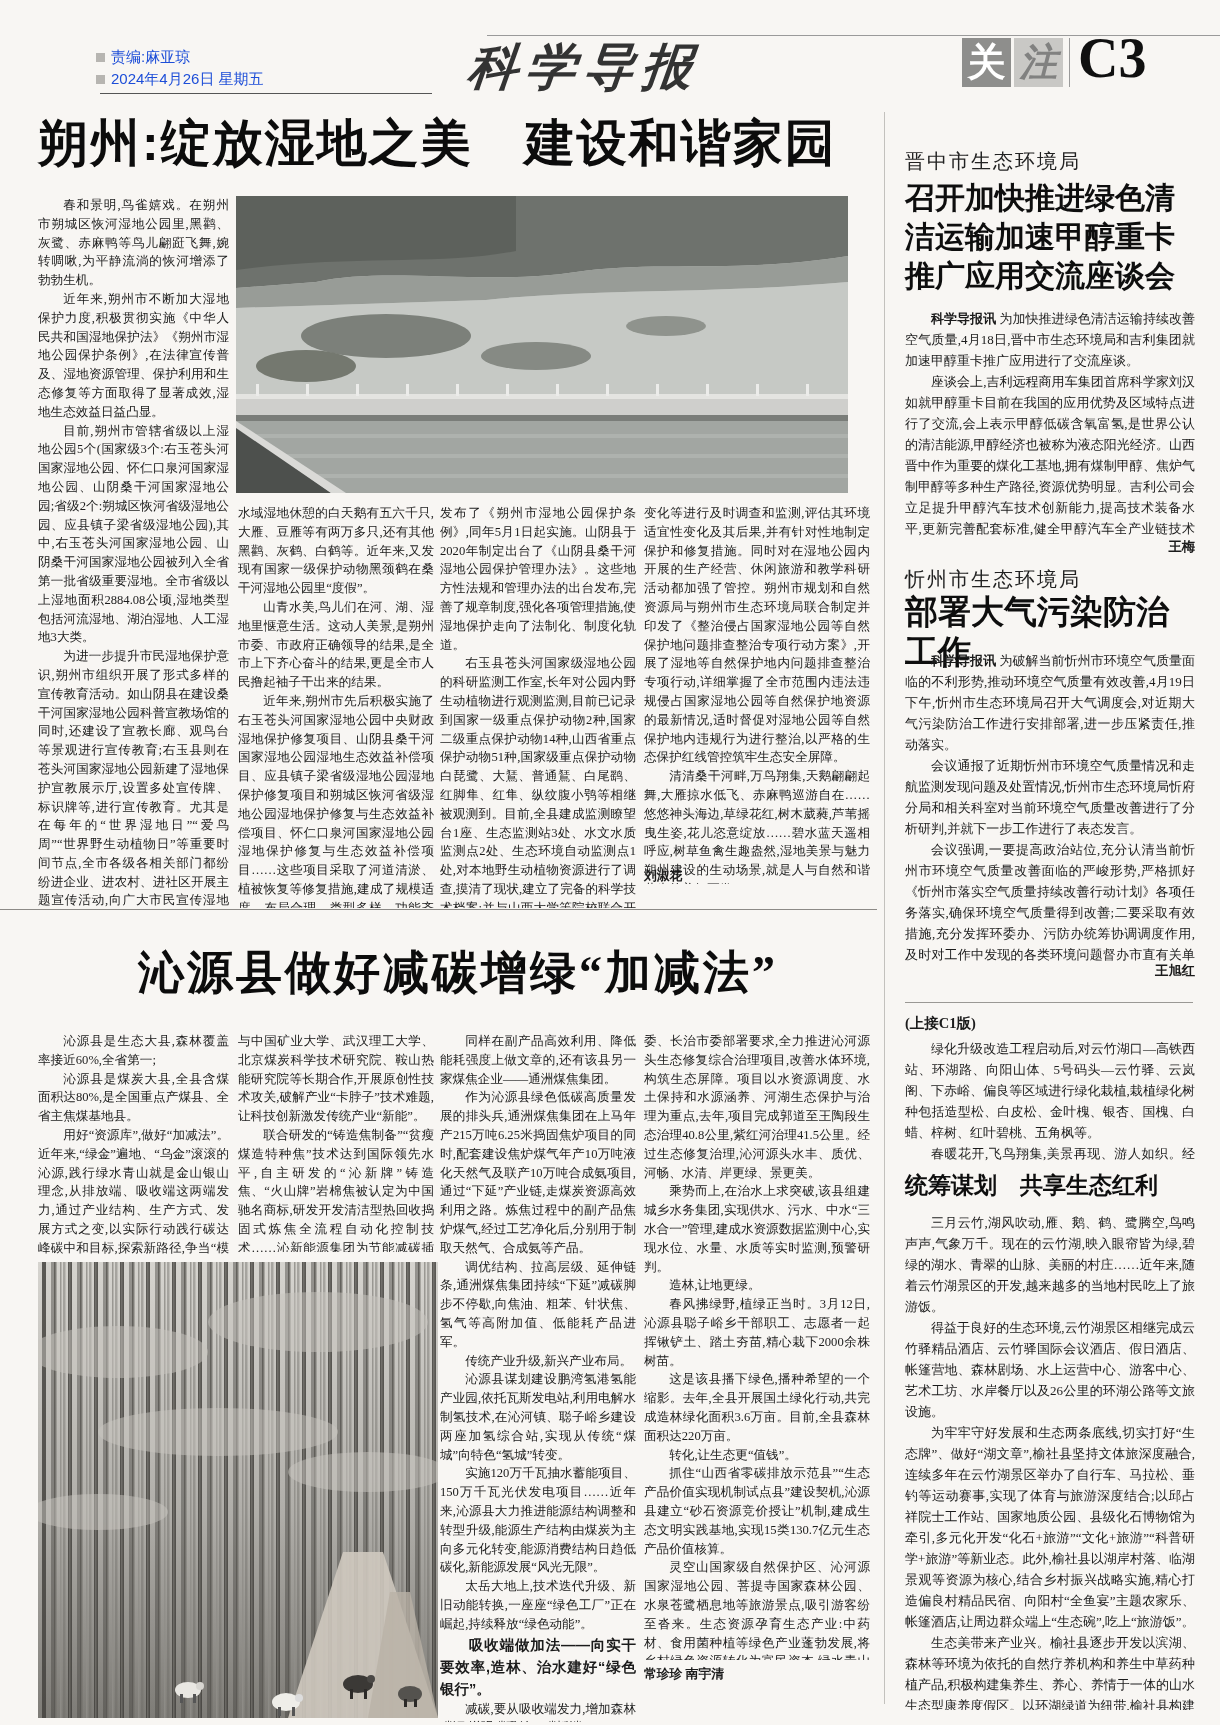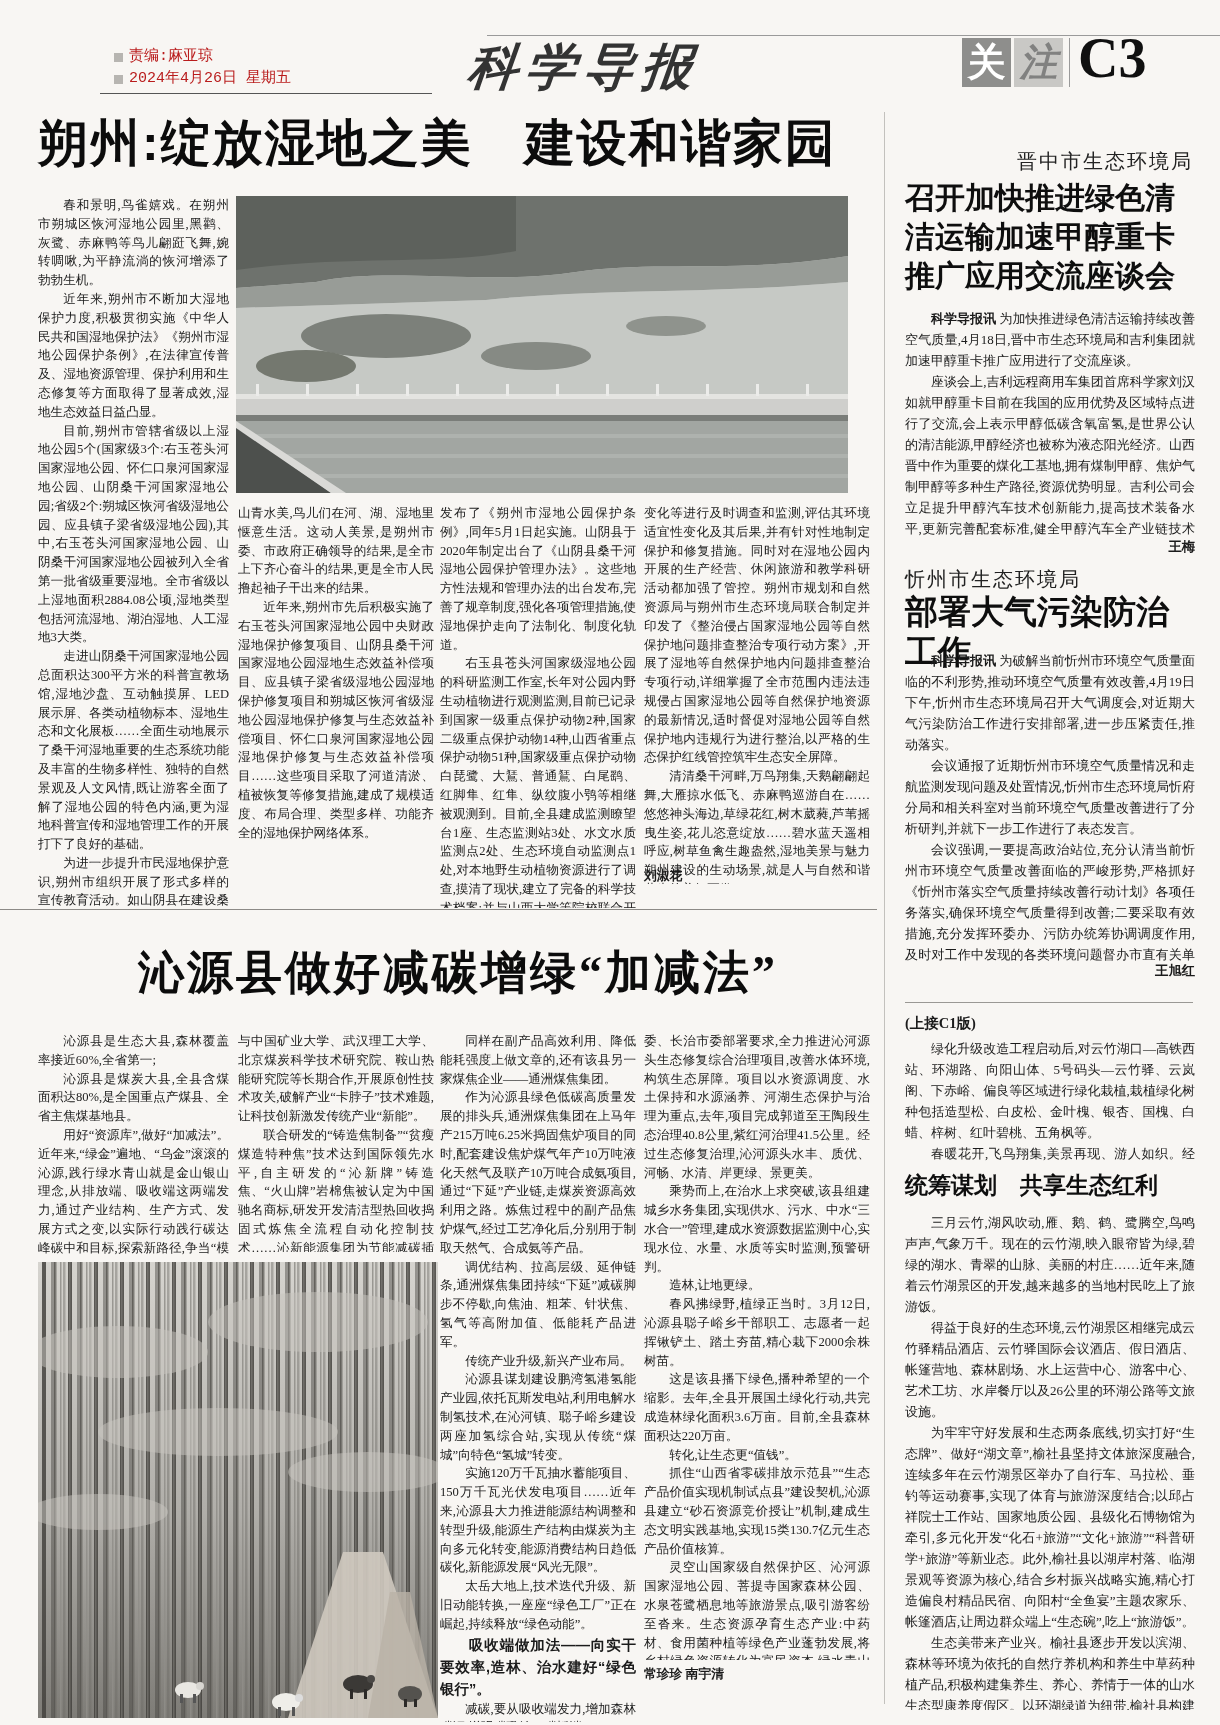--- a/index.html
+++ b/index.html
@@ -1,22 +1,22 @@
 <!DOCTYPE html>
 <html><head>
 <meta charset="utf-8">
 <style>
   html,body{margin:0;padding:0;background:#e9e7e3;}
   .page{position:relative;width:1220px;height:1725px;background:#f8f6f3;margin:0 auto;
         font-family:"Liberation Serif","DejaVu Serif",serif;color:#1b1b1b;overflow:hidden;}
   .abs{position:absolute;}
   
   .top-rule{left:487px;top:35px;width:733px;height:1px;background:#9a9a9a;}
-  .editor-block{left:114px;top:46px;font-family:Liberation Mono, monospace;
-                font-size:15px;line-height:22px;color:#b91c1c;}
+  .editor-block{left:96px;top:46px;font-family:Liberation Sans, sans-serif;
+                font-size:15px;line-height:22px;color:#1d4ed8;}
   .editor-line{display:flex;align-items:center;gap:6px;}
   .sq{display:inline-block;width:9px;height:9px;background:#b7b5b1;}
   .editor-underline{left:100px;top:93px;width:332px;height:1px;background:#555;}
   .masthead{left:468px;top:34px;font-size:50px;font-weight:900;font-style:italic;
             letter-spacing:8px;color:#333;transform:skewX(-6deg);font-family:"Liberation Serif",serif;}
   .badge-box1{left:962px;top:38px;width:49px;height:49px;background:#8e8e8c;color:#fff;
               font-family:"Liberation Sans",sans-serif;font-weight:bold;font-size:38px;
               display:flex;align-items:center;justify-content:center;}
   .badge-box2{left:1014px;top:38px;width:49px;height:49px;background:#c9c8c5;color:#818180;
               font-style:italic;font-weight:bold;font-size:38px;
@@ -49,21 +49,21 @@
   .a2c2{left:238px;top:1032px;width:196px;height:220px;}
   .a2c3{left:440px;top:1032px;width:196px;height:690px;}
   .a2c4{left:644px;top:1032px;width:226px;height:628px;}
   .a2-byline{left:644px;top:1666px;width:226px;}
   .col-subhead{font-family:"Liberation Sans","DejaVu Sans",sans-serif;font-weight:bold;
                font-size:14.5px;line-height:22px;margin:10px 0;text-indent:2em;text-align:justify;}
   .photo2{left:38px;top:1262px;width:400px;height:456px;}
   
   .sb-kicker{left:905px;width:288px;font-family:"Liberation Sans","DejaVu Sans",sans-serif;
              font-size:20px;letter-spacing:2px;color:#222;}
-  .sbk1{top:148px;text-align:right;} .sbk2{top:566px;}
+  .sbk1{top:148px;} .sbk2{top:566px;}
   .sb-headline{left:905px;width:288px;font-family:"Liberation Sans","DejaVu Sans",sans-serif;
                font-weight:bold;color:#0e0e0e;}
   .sbh1{top:178px;font-size:30px;line-height:39px;}
   .sbh2{top:592px;font-size:33px;line-height:40px;}
   .sb-body{left:905px;width:290px;font-size:13px;line-height:21px;text-align:justify;overflow:hidden;}
   .sb-body p{margin:0;text-indent:2em;}
   .sbb1{top:308px;height:230px;}
   .sbb2{top:650px;height:314px;}
   .sb-byline{left:905px;width:290px;font-weight:bold;text-align:right;font-size:13.3px;}
   .sbby1{top:538px;} .sbby2{top:962px;}
@@ -133,24 +133,24 @@
     <rect x="0" y="225" width="612" height="72" fill="#a2a6a2"></rect>
     <path d="M0 240 H612 M0 260 H612 M0 280 H612" stroke="#aeb2ae" stroke-width="4"></path>
     <path d="M0 230 L 95 297 L 0 297 Z" fill="#4d504d"></path>
     <path d="M0 225 L 110 297 L 95 297 L 0 232 Z" fill="#dadad7"></path>
   </svg>
 
   <div class="abs col bodytext a1c1">
       <p>春和景明,鸟雀嬉戏。在朔州市朔城区恢河湿地公园里,黑鹳、灰鹭、赤麻鸭等鸟儿翩跹飞舞,婉转啁啾,为平静流淌的恢河增添了勃勃生机。</p>
       <p>近年来,朔州市不断加大湿地保护力度,积极贯彻实施《中华人民共和国湿地保护法》《朔州市湿地公园保护条例》,在法律宣传普及、湿地资源管理、保护利用和生态修复等方面取得了显著成效,湿地生态效益日益凸显。</p>
       <p>目前,朔州市管辖省级以上湿地公园5个(国家级3个:右玉苍头河国家湿地公园、怀仁口泉河国家湿地公园、山阴桑干河国家湿地公园;省级2个:朔城区恢河省级湿地公园、应县镇子梁省级湿地公园),其中,右玉苍头河国家湿地公园、山阴桑干河国家湿地公园被列入全省第一批省级重要湿地。全市省级以上湿地面积2884.08公顷,湿地类型包括河流湿地、湖泊湿地、人工湿地3大类。</p>
-      <p>走进山阴桑干河国家湿地公园总面积达300平方米的科普宣教场馆,湿地沙盘、互动触摸屏、LED展示屏、各类动植物标本、湿地生态和文化展板……全面生动地展示了桑干河湿地重要的生态系统功能及丰富的生物多样性、独特的自然景观及人文风情,既让游客全面了解了湿地公园的特色内涵,更为湿地科普宣传和湿地管理工作的开展打下了良好的基础。</p>
       <p>为进一步提升市民湿地保护意识,朔州市组织开展了形式多样的宣传教育活动。如山阴县在建设桑干河国家湿地公园科普宣教场馆的同时,还建设了宣教长廊、观鸟台等景观进行宣传教育;右玉县则在苍头河国家湿地公园新建了湿地保护宣教展示厅,设置多处宣传牌、标识牌等,进行宣传教育。尤其是在每年的“世界湿地日”“爱鸟周”“世界野生动植物日”等重要时间节点,全市各级各相关部门都纷纷进企业、进农村、进社区开展主题宣传活动,向广大市民宣传湿地功能、效益、法规及保护湿地的重大意义,全面提高市民保护湿地的意识和自觉性,努力营造爱护湿地、保护湿地的良好氛围。</p>
     </div>
   <div class="abs col bodytext cont a1c2">
+      <p>水域湿地休憩的白天鹅有五六千只,大雁、豆雁等有两万多只,还有其他黑鹳、灰鹤、白鹤等。近年来,又发现有国家一级保护动物黑颈鹤在桑干河湿地公园里“度假”。</p>
       <p>山青水美,鸟儿们在河、湖、湿地里惬意生活。这动人美景,是朔州市委、市政府正确领导的结果,是全市上下齐心奋斗的结果,更是全市人民撸起袖子干出来的结果。</p>
       <p>近年来,朔州市先后积极实施了右玉苍头河国家湿地公园中央财政湿地保护修复项目、山阴县桑干河国家湿地公园湿地生态效益补偿项目、应县镇子梁省级湿地公园湿地保护修复项目和朔城区恢河省级湿地公园湿地保护修复与生态效益补偿项目、怀仁口泉河国家湿地公园湿地保护修复与生态效益补偿项目……这些项目采取了河道清淤、植被恢复等修复措施,建成了规模适度、布局合理、类型多样、功能齐全的湿地保护网络体系。</p>
     </div>
   <div class="abs col bodytext cont a1c3">
       <p>发布了《朔州市湿地公园保护条例》,同年5月1日起实施。山阴县于2020年制定出台了《山阴县桑干河湿地公园保护管理办法》。这些地方性法规和管理办法的出台发布,完善了规章制度,强化各项管理措施,使湿地保护走向了法制化、制度化轨道。</p>
       <p>右玉县苍头河国家级湿地公园的科研监测工作室,长年对公园内野生动植物进行观测监测,目前已记录到国家一级重点保护动物2种,国家二级重点保护动物14种,山西省重点保护动物51种,国家级重点保护动物白琵鹭、大鵟、普通鵟、白尾鹞、红脚隼、红隼、纵纹腹小鸮等相继被观测到。目前,全县建成监测瞭望台1座、生态监测站3处、水文水质监测点2处、生态环境自动监测点1处,对本地野生动植物资源进行了调查,摸清了现状,建立了完备的科学技术档案;并与山西大学等院校联合开展了多种科研项目。</p>
     </div>
   <div class="abs col bodytext cont a1c4">
       <p>变化等进行及时调查和监测,评估其环境适宜性变化及其后果,并有针对性地制定保护和修复措施。同时对在湿地公园内开展的生产经营、休闲旅游和教学科研活动都加强了管控。朔州市规划和自然资源局与朔州市生态环境局联合制定并印发了《整治侵占国家湿地公园等自然保护地问题排查整治专项行动方案》,开展了湿地等自然保护地内问题排查整治专项行动,详细掌握了全市范围内违法违规侵占国家湿地公园等自然保护地资源的最新情况,适时督促对湿地公园等自然保护地内违规行为进行整治,以严格的生态保护红线管控筑牢生态安全屏障。</p>
       <p>清清桑干河畔,万鸟翔集,天鹅翩翩起舞,大雁掠水低飞、赤麻鸭巡游自在……悠悠神头海边,草绿花红,树木葳蕤,芦苇摇曳生姿,花儿恣意绽放……碧水蓝天遥相呼应,树草鱼禽生趣盎然,湿地美景与魅力朔州建设的生动场景,就是人与自然和谐共生的美好画卷。</p>

